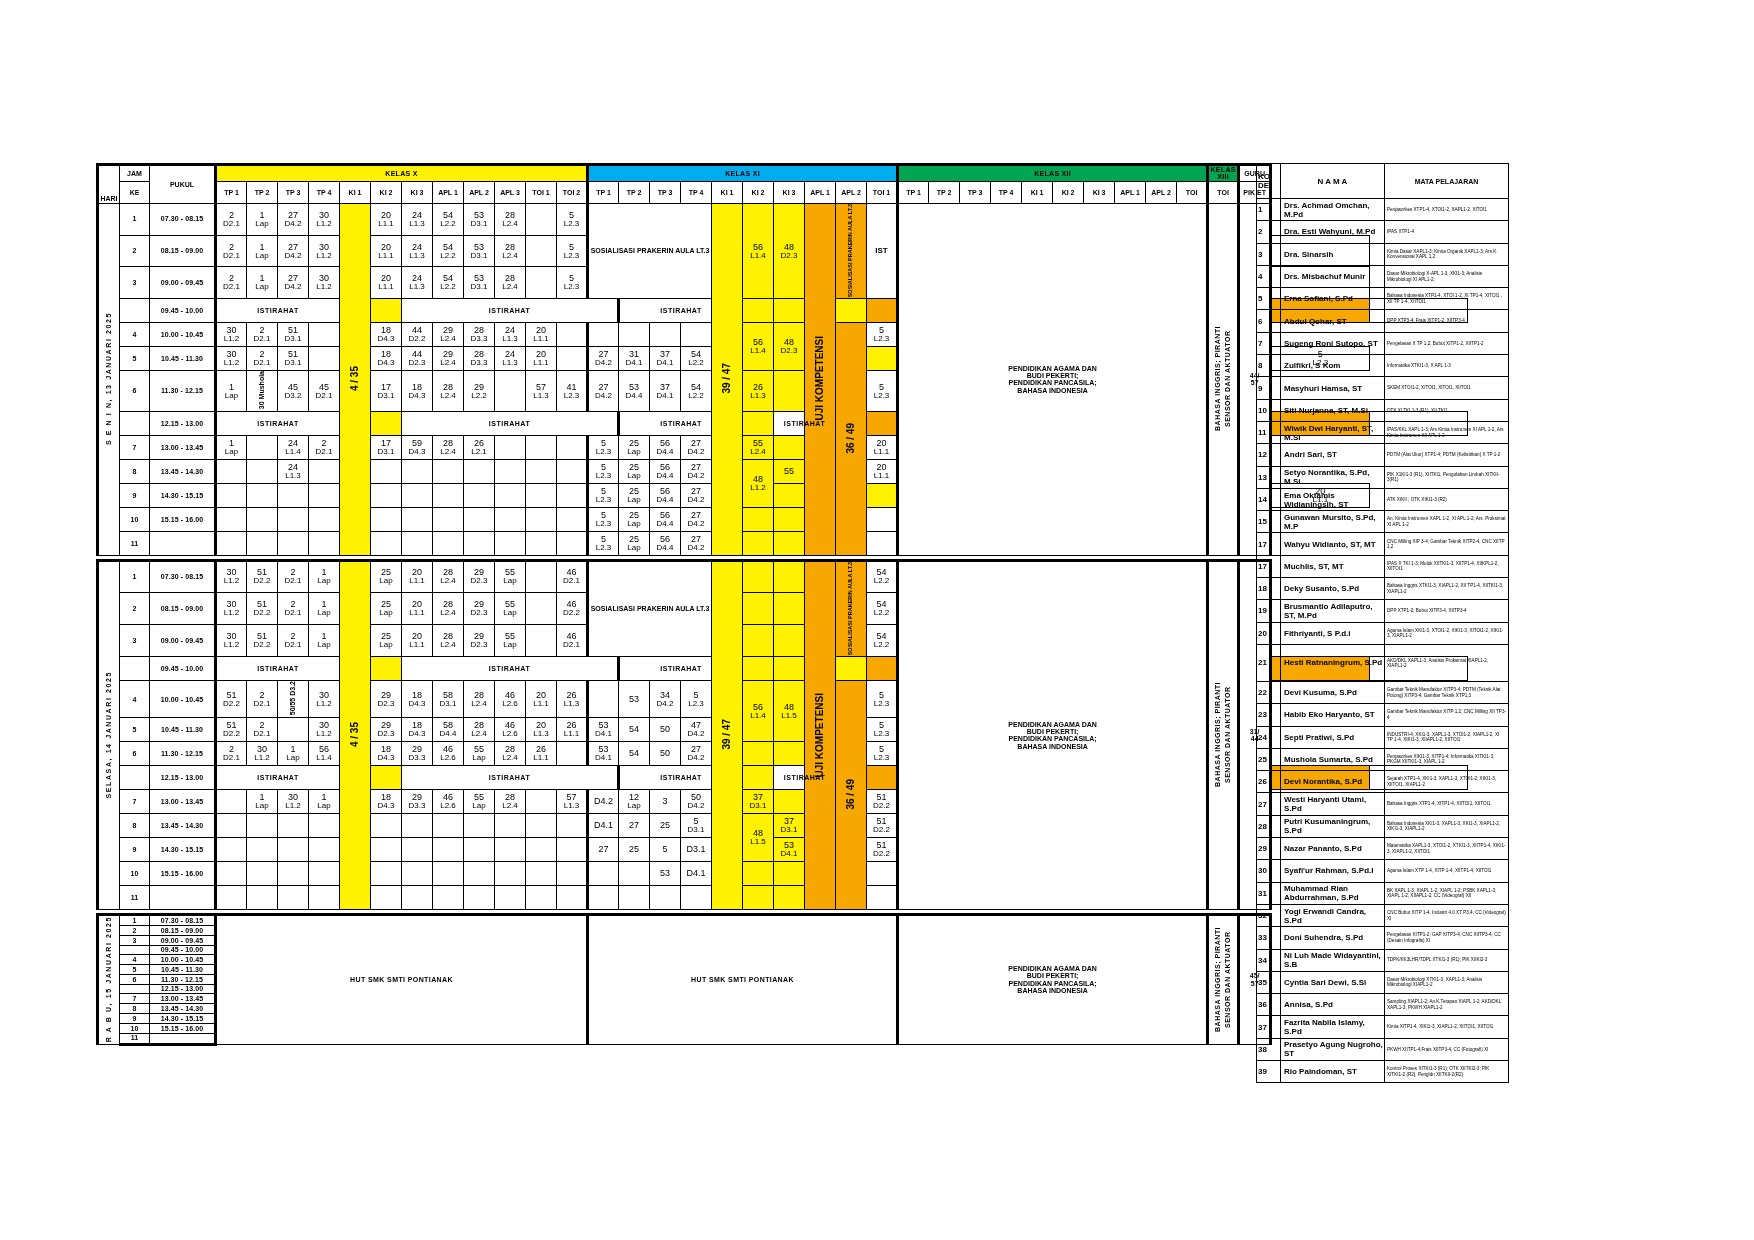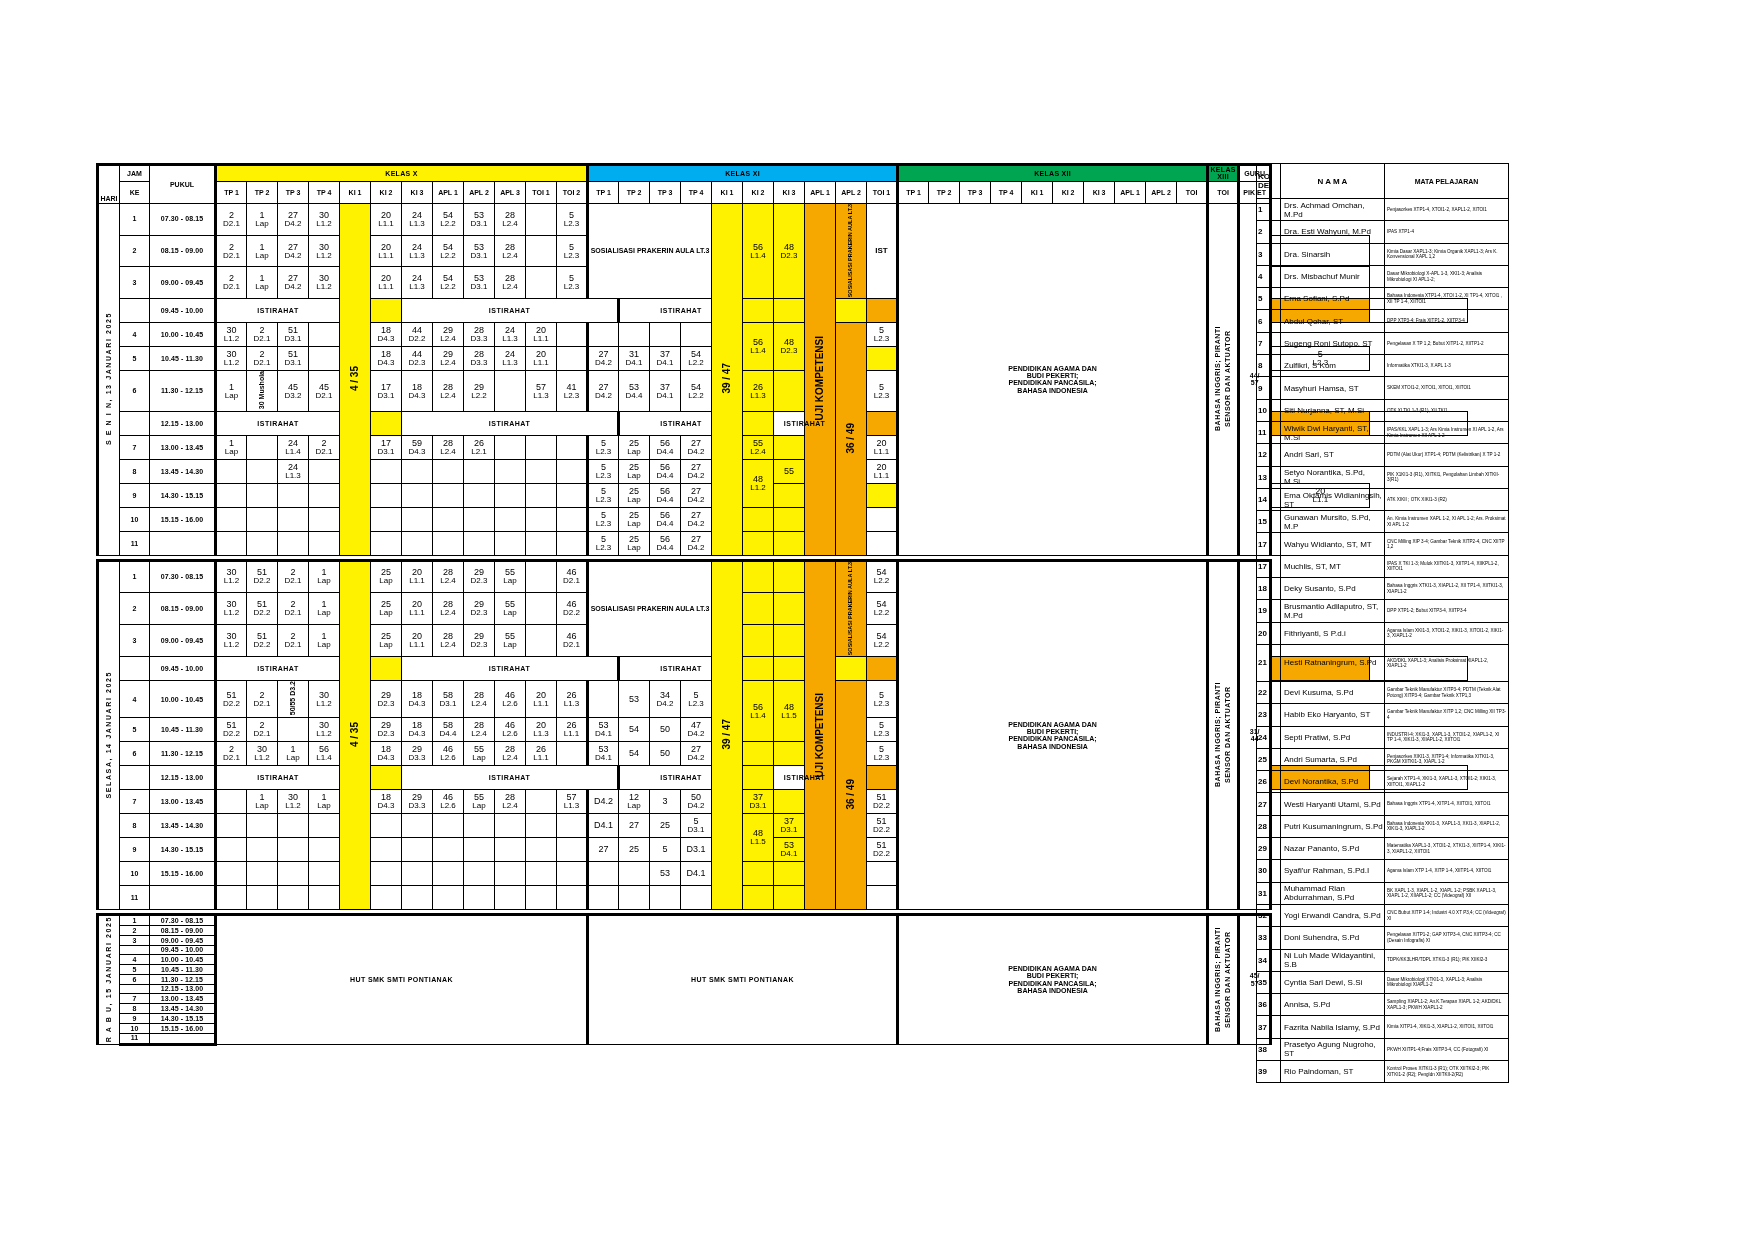--- a/index.html
+++ b/index.html
@@ -97,21 +97,21 @@
   }
   td.vbig {
     font-weight: bold; font-size: 15px; letter-spacing: .5px;
   }
   td.vbig .vert { line-height: 1.45; }
   td.piket { font-weight: bold; font-size: 15px; width: 30px; line-height: 1.15;}
   td.sos {
     font-weight: bold; font-size: 9.5px; line-height: 1.5;
   }
   td.kode { width: 24px; font-size: 8px; font-weight: bold;}
-  td.nama { width: 104px; font-size: 8px; font-weight: normal; text-align: left; padding-left: 3px;}
+  td.nama { width: 104px; font-size: 8px; font-weight: bold; text-align: left; padding-left: 3px;}
   td.mapel { width: 124px; font-size: 4.6px; text-align: left; padding: 1px 2px; line-height: 1.18;}
   .hdr-kode { font-weight: bold; font-size: 8px;}
   td.roster-h { height: 35px; }
 
   
   table.teach {
     border-collapse: collapse; table-layout: fixed;
     width: 252px;
   }
   table.teach td { border: 1px solid #000; color:#000; }
@@ -1586,21 +1586,21 @@
             <td class="nama">Habib Eko Haryanto, ST</td>
             <td class="mapel">Gambar Teknik Manufaktur XITP 1,2; CNC Milling XII TP3-4</td>
           </tr>
           <tr style="height: 22.3px;">
             <td class="kode">24</td>
             <td class="nama">Septi Pratiwi, S.Pd</td>
             <td class="mapel">INDUSTRI-4; XKI1-3, XAPL1-3, XTOI1-2, XIAPL1-2, XI TP 1-4, XIKI1-3, XIIAPL1-2, XIITOI1</td>
           </tr>
           <tr style="height: 22.3px;">
             <td class="kode">25</td>
-            <td class="nama">Andri Sumarta, S.Pd</td>
+            <td class="nama">Mushola Sumarta, S.Pd</td>
             <td class="mapel">Penjasorkes XIKI1-3, XITP1-4; Informatika XITKI1-3, PKGM XIITKI1-3, XIAPL 1-2</td>
           </tr>
           <tr style="height: 22.3px;">
             <td class="kode">26</td>
             <td class="nama">Devi Norantika, S.Pd</td>
             <td class="mapel">Sejarah XTP1-4, XKI1-3, XAPL1-3, XTOI1-2; XIKI1-3, XIITOI1, XIAPL1-2</td>
           </tr>
           <tr style="height: 22.3px;">
             <td class="kode">27</td>
             <td class="nama">Westi Haryanti Utami, S.Pd</td>

